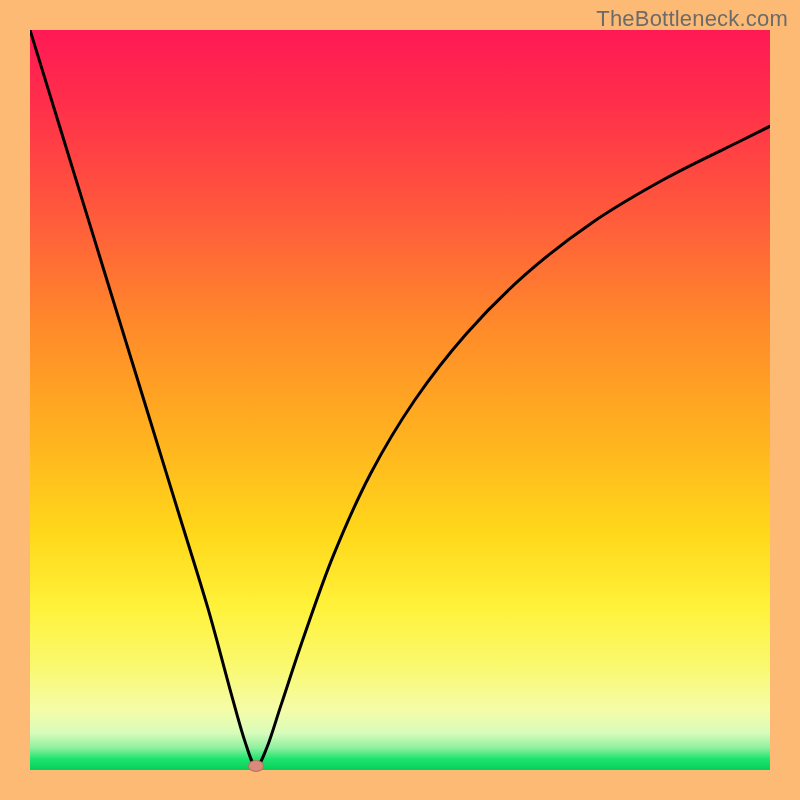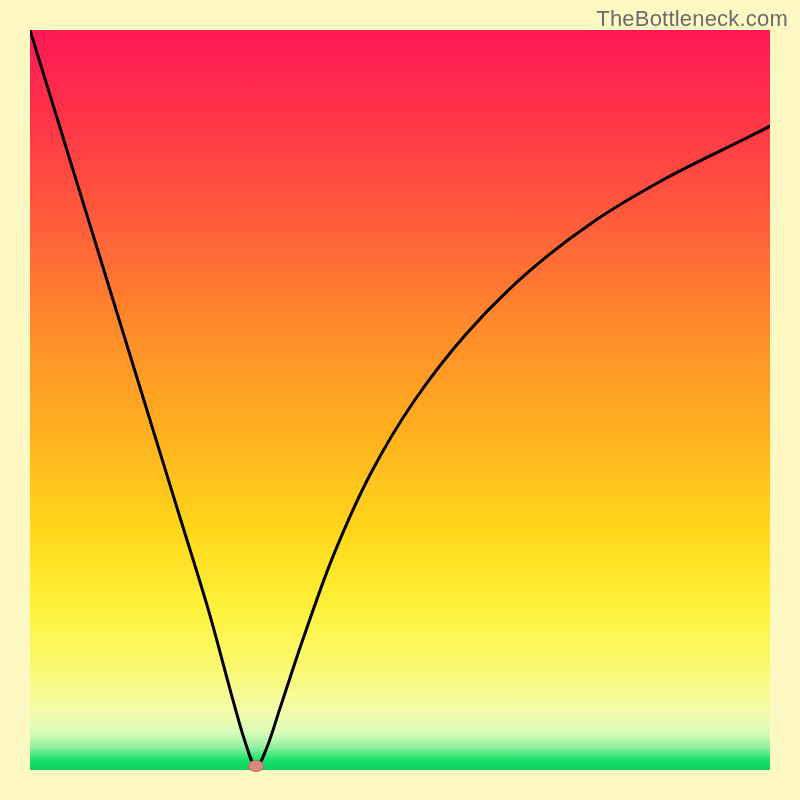--- a/index.html
+++ b/index.html
@@ -8,21 +8,21 @@
     width: 800px;
     height: 800px;
     overflow: hidden;
     background: #000;
     font-family: Arial, Helvetica, sans-serif;
   }
   .frame {
     position: relative;
     width: 800px;
     height: 800px;
-    background: #fef9c3;
+    background: #fdba74;
   }
   .plot {
     position: absolute;
     left: 30px;
     top: 30px;
     width: 740px;
     height: 740px;
     
     background: linear-gradient(
       to bottom,

